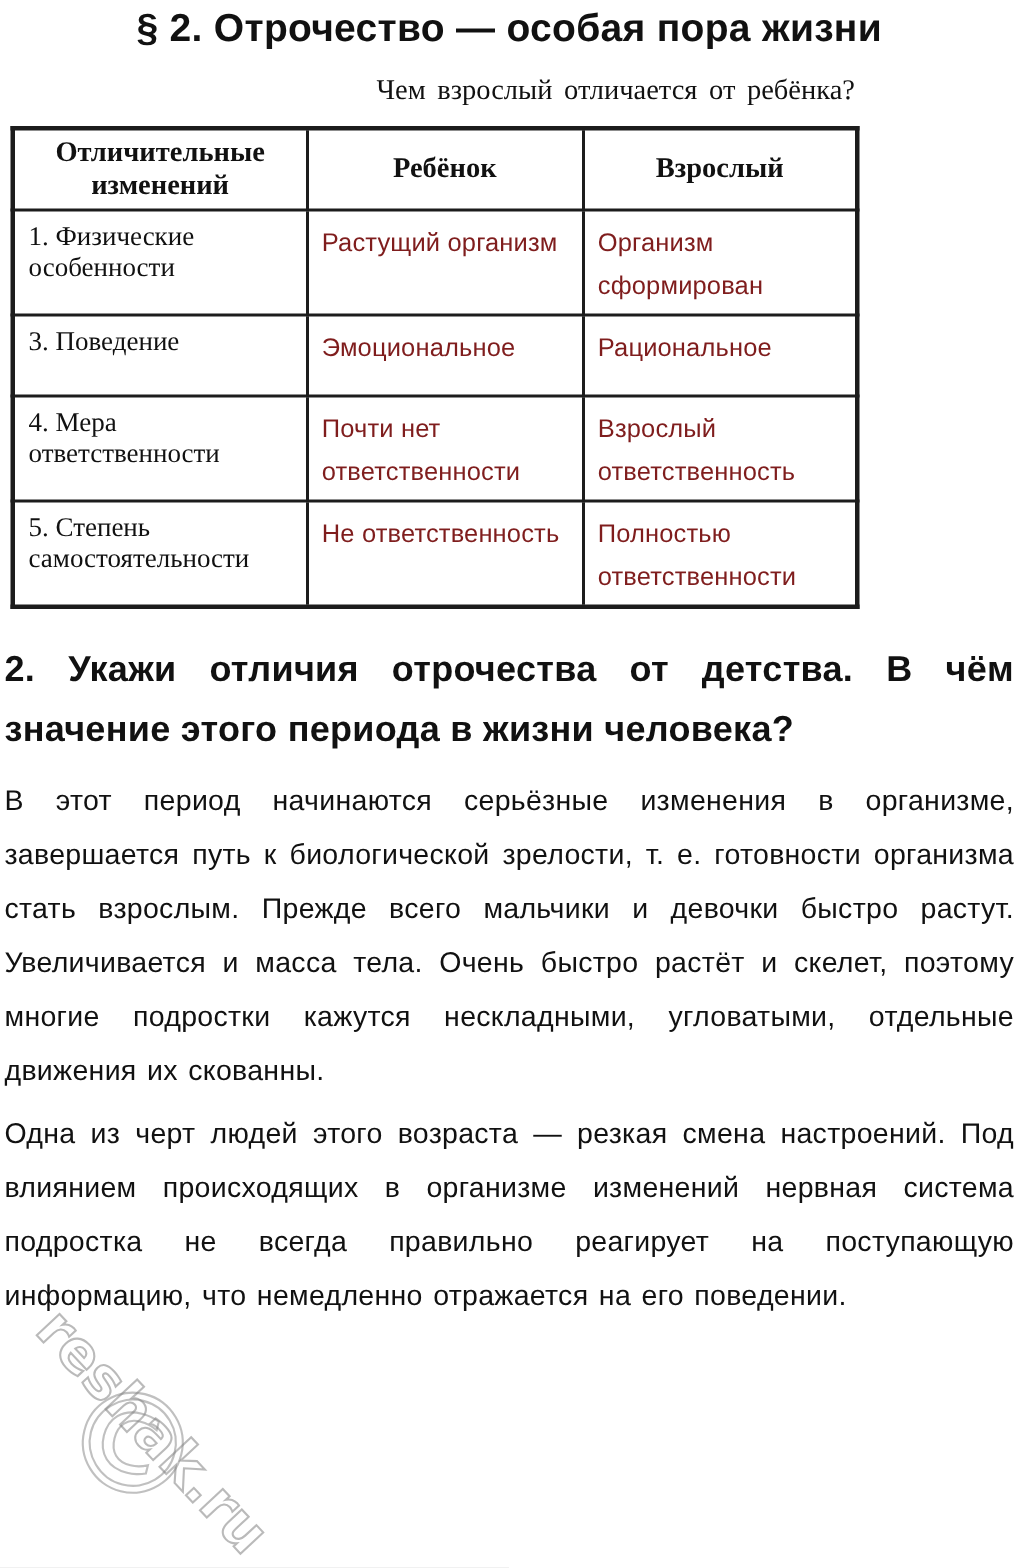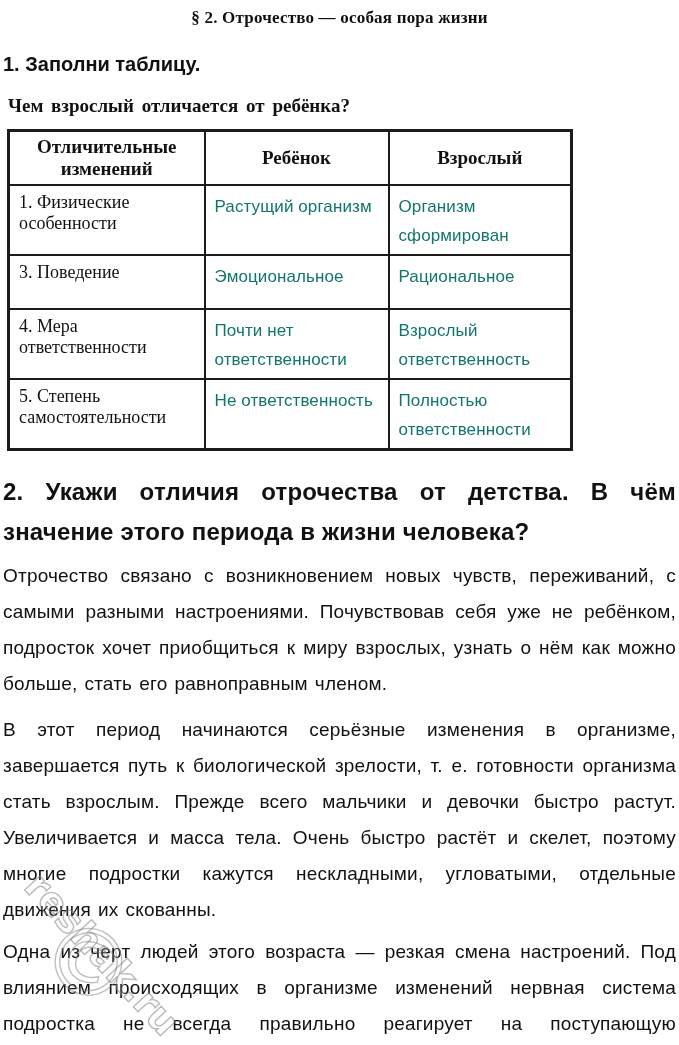--- a/index.html
+++ b/index.html
@@ -3,32 +3,31 @@
 <meta charset="utf-8">
 <style>
   html,body { margin:0; padding:0; background:#e8e8e8; }
   .page {
     position:relative; width:679px; height:1045px; margin:0 auto;
     background:#ffffff; color:#111; overflow:hidden;
     font-family:"Liberation Sans", sans-serif;
   }
   .page-title {
     padding-top:5px; text-align:center;
-    font-weight:700; font-size:17px; line-height:26px;
+    font-weight:700; font-size:26px; line-height:26px;
     letter-spacing:0.2px;
-    font-family:Liberation Serif, serif;
   }
   .task-label {
     margin:21px 3px 0 3px;
     font-weight:700; font-size:20px; line-height:24px;
   }
   .table-caption {
-    margin:19px 0 0 8px; width:562px; text-align:left;
+    margin:19px 0 0 8px; width:562px; text-align:right;
     font-family:"Liberation Serif", "DejaVu Serif", serif;
-    font-weight:700; font-size:19px; line-height:22px;
+    font-weight:400; font-size:19px; line-height:22px;
     word-spacing:3px;
   }
   table.cmp {
     margin:12px 0 0 7px; width:563px; table-layout:fixed;
     border-collapse:collapse; border:3px solid #1c1c1c;
   }
   table.cmp col.c1 { width:196px; }
   table.cmp col.c2 { width:184px; }
   table.cmp col.c3 { width:183px; }
   table.cmp th, table.cmp td {
@@ -39,21 +38,21 @@
     height:40px; vertical-align:middle; text-align:center;
     font-family:"Liberation Serif", "DejaVu Serif", serif;
     font-weight:700; font-size:19px; line-height:22px; padding:4px 2px;
   }
   td.feature {
     font-family:"Liberation Serif", "DejaVu Serif", serif;
     font-weight:400; font-size:18px; line-height:21px;
     height:42px;
   }
   td.answer {
-    font-size:17px; line-height:29px; color:#0f766e;
+    font-size:17px; line-height:29px; color:#7f1d1d;
     letter-spacing:0.1px;
   }
   td.answer.indent { }
   .task2-heading {
     margin:21px 3px 0 3px; text-align:justify;
     font-weight:700; font-size:24px; line-height:40px;
     letter-spacing:0.2px;
   }
   .body-par {
     margin:10px 3px 0 3px; text-align:justify;
@@ -80,21 +79,20 @@
     line-height:92px;
   }
 </style>
 </head>
 <body>
 
 <div class="page">
 
   <div class="page-title">§ 2. Отрочество — особая пора жизни</div>
 
-  <div class="task-label">1. Заполни таблицу.</div>
 
   <div class="table-caption">Чем взрослый отличается от ребёнка?</div>
 
   <table class="cmp">
     <colgroup>
         <col class="c1">
         <col class="c2">
         <col class="c3">
       </colgroup>
     <thead>
@@ -123,21 +121,20 @@
       <tr>
         <td class="feature">5. Степень самостоятельности</td>
         <td class="answer">Не ответственность</td>
         <td class="answer">Полностью ответственности</td>
       </tr>
     </tbody>
   </table>
 
   <div class="task2-heading">2. Укажи отличия отрочества от детства. В чём значение этого периода в жизни человека?</div>
 
-  <p class="body-par first">Отрочество связано с возникновением новых чувств, переживаний, с самыми разными настроениями. Почувствовав себя уже не ребёнком, подросток хочет приобщиться к миру взрослых, узнать о нём как можно больше, стать его равноправным членом.</p>
   <p class="body-par">В этот период начинаются серьёзные изменения в организме, завершается путь к биологической зрелости, т. е. готовности организма стать взрослым. Прежде всего мальчики и девочки быстро растут. Увеличивается и масса тела. Очень быстро растёт и скелет, поэтому многие подростки кажутся нескладными, угловатыми, отдельные движения их скованны.</p>
   <p class="body-par last">Одна из черт людей этого возраста — резкая смена настроений. Под влиянием происходящих в организме изменений нервная система подростка не всегда правильно реагирует на поступающую информацию, что немедленно отражается на его поведении.</p>
 
   <div class="watermark">
     <span class="wm-text">reshak.ru</span>
     <span class="wm-copy">©</span>
   </div>
 
 </div>
 

